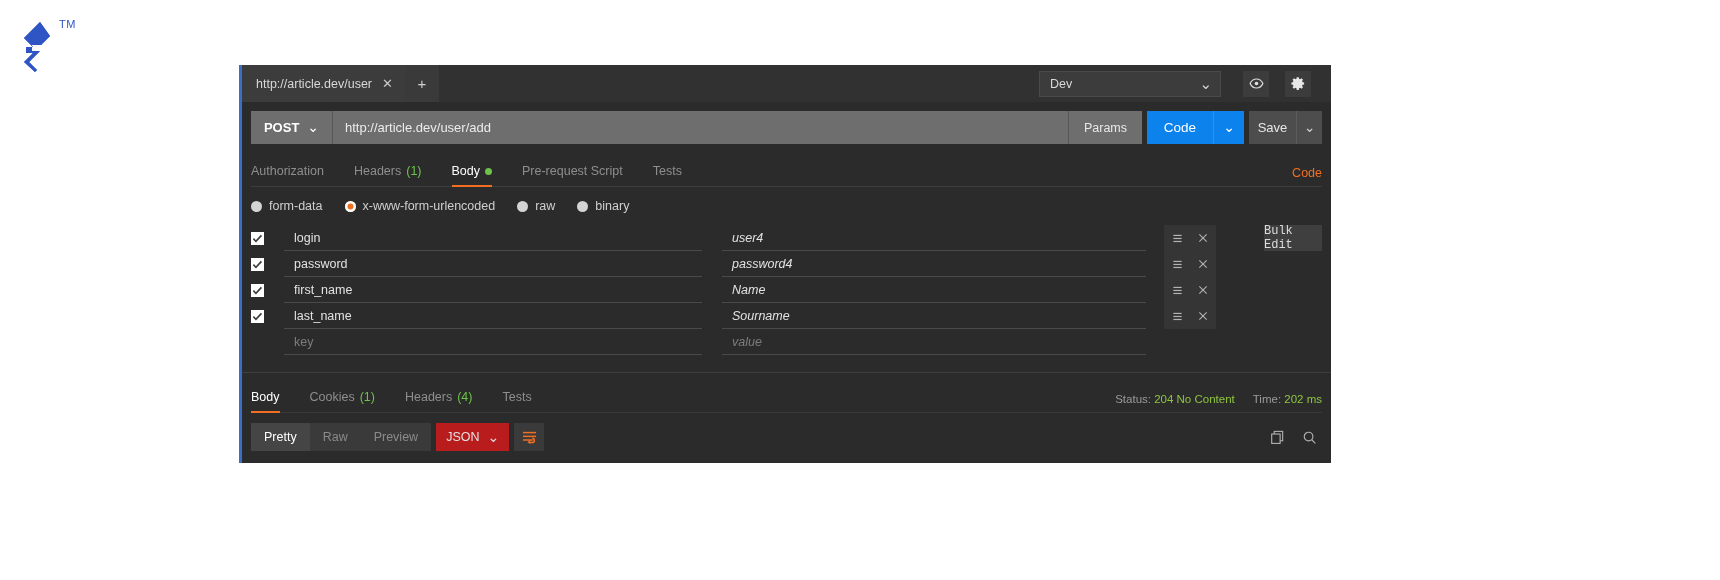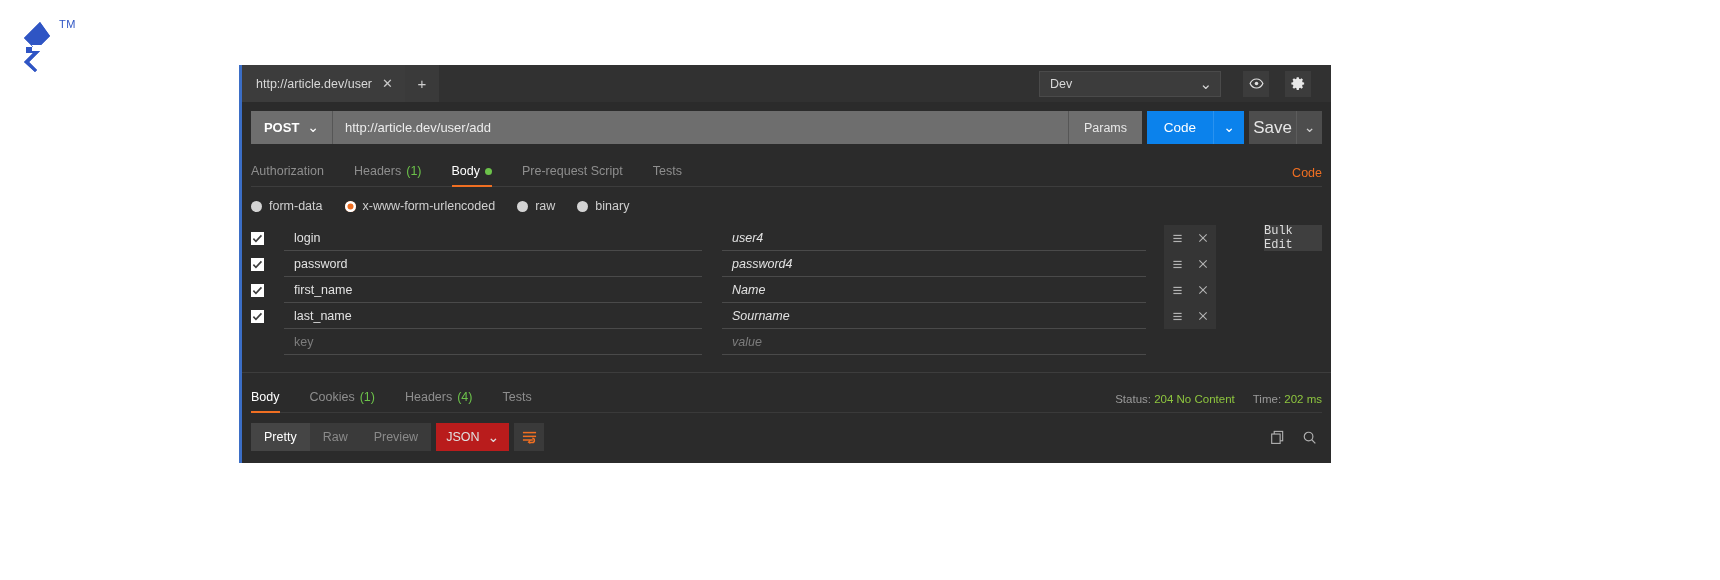--- a/index.html
+++ b/index.html
@@ -50,21 +50,21 @@
   }
   .urlfield { flex:1; background:#6e6e6e; display:flex; align-items:center; padding-left:12px;
               color:#ececec; font-size:13px; }
   .params-btn { width:74px; background:#6e6e6e; border-left:1px solid #565656;
                 display:flex; align-items:center; justify-content:center; color:#e8e8e8; font-size:12.5px; }
   .send-btn { width:66px; background:#0b82ec; color:#fff; display:flex; align-items:center;
               justify-content:center; font-size:13.5px; margin-left:5px; }
   .send-caret { width:31px; background:#0b82ec; color:#fff; display:flex; align-items:center;
                 justify-content:center; border-left:1px solid #2a92ef; }
   .save-btn { width:47px; background:#4d4d4d; color:#e6e6e6; display:flex; align-items:center;
-              justify-content:center; font-size:17px; margin-left:5px; }
+              justify-content:center; font-size:13px; margin-left:5px; }
   .save-caret { width:26px; background:#4d4d4d; color:#cfcfcf; display:flex; align-items:center;
                 justify-content:center; border-left:1px solid #5c5c5c; }
 
   
   .req-tabs { display:flex; align-items:flex-end; height:33px; margin:10px 9px 0 9px;
               border-bottom:1px solid #3d3d3d; position:relative; }
   .rtab { padding:0 0 8px 0; margin-right:30px; color:#8e8e8e; font-size:12.5px; position:relative;
           display:flex; align-items:center; gap:5px; }
   .rtab.active { color:#ffffff; }
   .rtab.active::after { content:""; position:absolute; left:0; right:0; bottom:-1px; height:2px; background:#f06f22; }

